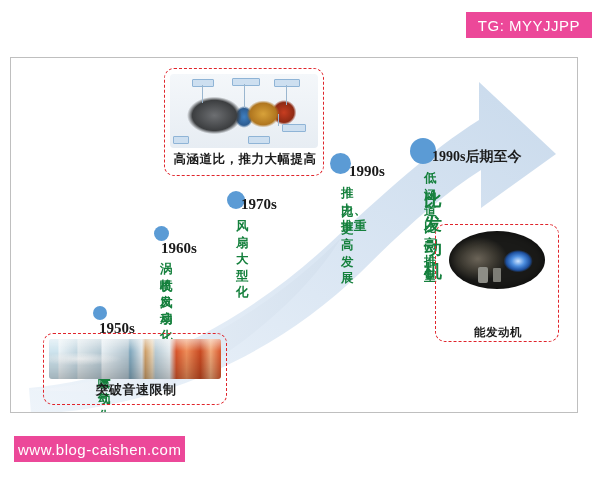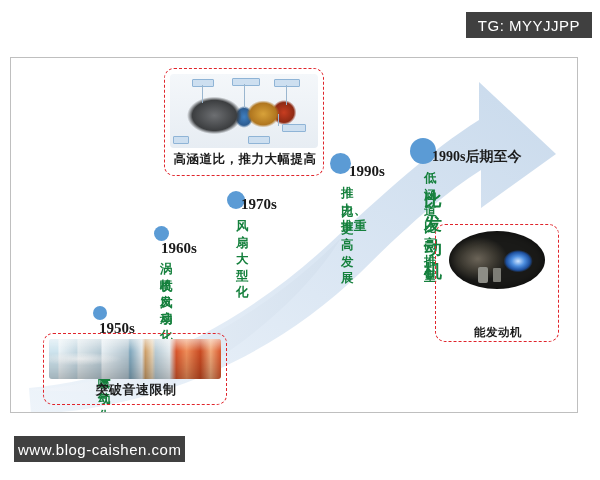--- a/index.html
+++ b/index.html
@@ -11,21 +11,21 @@
     width: 600px;
     height: 480px;
     position: relative;
     overflow: hidden;
     font-family: "Liberation Sans", "DejaVu Sans", sans-serif;
   }
 
   
   .watermark {
     position: absolute;
-    background: #404040;
+    background: #ec4899;
     color: #ffffff;
     font-family: "Liberation Sans", sans-serif;
     letter-spacing: 0.5px;
     display: flex;
     align-items: center;
     box-sizing: border-box;
   }
   #wm-top {
     right: 8px;
     top: 12px;

